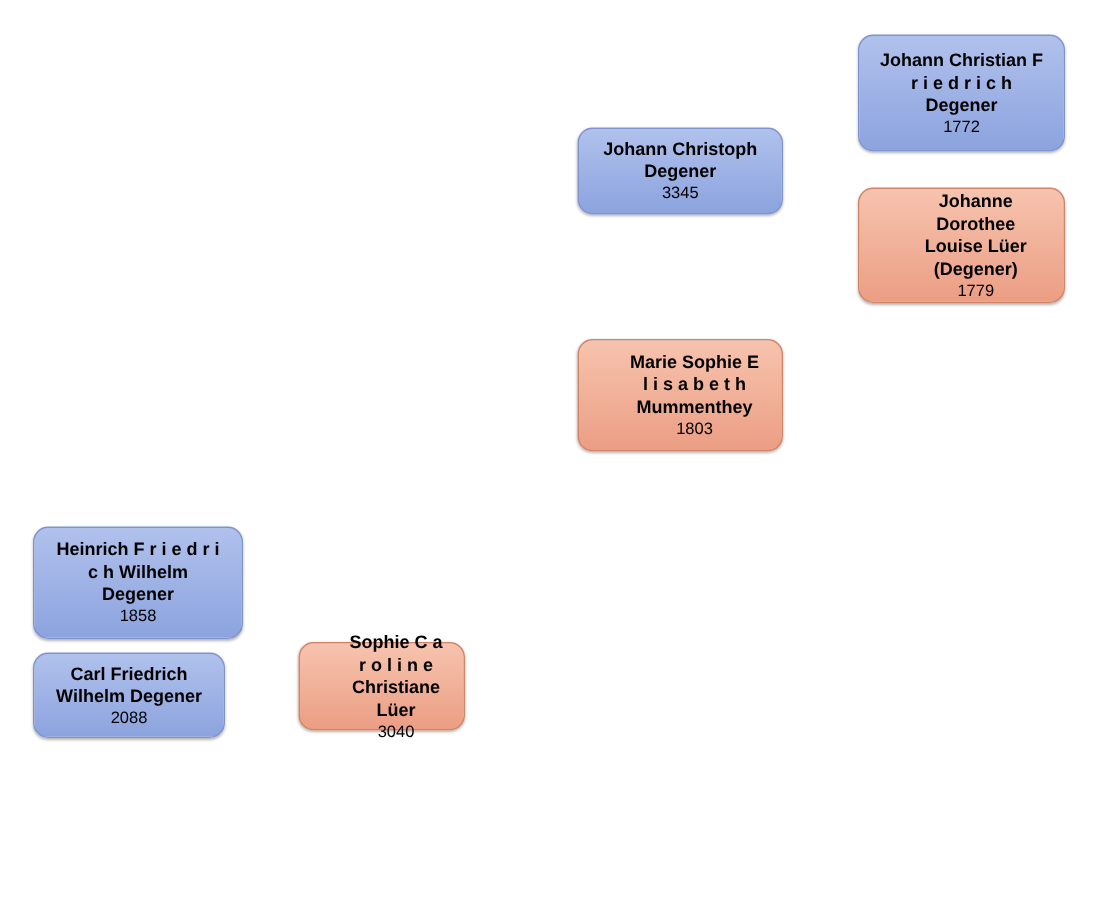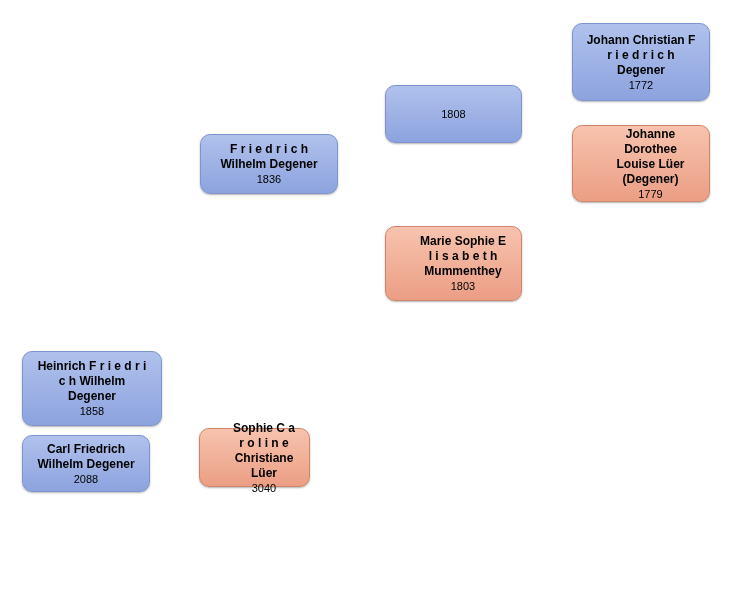--- a/index.html
+++ b/index.html
@@ -56,25 +56,22 @@
 <div class="canvas">
     <div class="person male" style="left: 572px; top: 23px; width: 138px; height: 78px;">
     <div class="person-name">Johann Christian F r i e d r i c h Degener</div>
     <div class="person-year">1772</div>
   </div>
     <div class="person female" style="left: 572px; top: 125px; width: 138px; height: 77px;">
     <div class="person-name">Johanne Dorothee Louise Lüer (Degener)</div>
     <div class="person-year">1779</div>
   </div>
     <div class="person male" style="left: 385px; top: 85px; width: 137px; height: 58px;">
-    <div class="person-year">1808</div>
-  </div>
-    <div class="person male" style="left: 200px; top: 134px; width: 138px; height: 60px;">
-    <div class="person-name">F r i e d r i c h Wilhelm Degener</div>
-    <div class="person-year">1836</div>
+    <div class="person-name">Johann Christoph Degener</div>
+    <div class="person-year">3345</div>
   </div>
     <div class="person female" style="left: 385px; top: 226px; width: 137px; height: 75px;">
     <div class="person-name">Marie Sophie E l i s a b e t h Mummenthey</div>
     <div class="person-year">1803</div>
   </div>
     <div class="person male" style="left: 22px; top: 335px; width: 140px; height: 75px; margin-top: 16px;">
     <div class="person-name">Heinrich F r i e d r i c h Wilhelm Degener</div>
     <div class="person-year">1858</div>
   </div>
     <div class="person male" style="left: 22px; top: 435px; width: 128px; height: 57px;">

